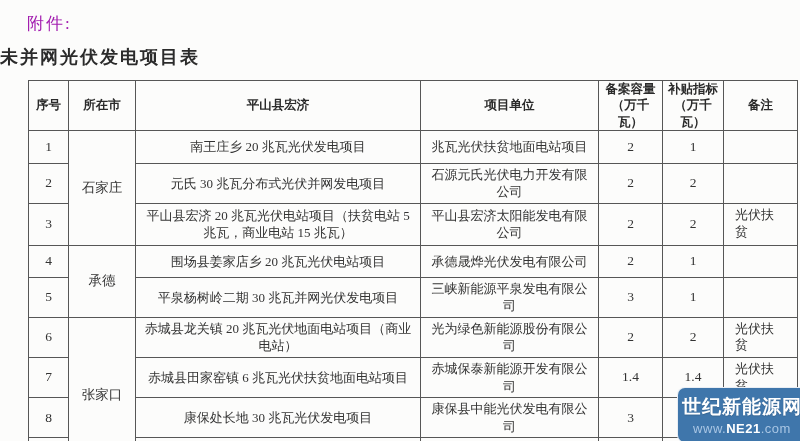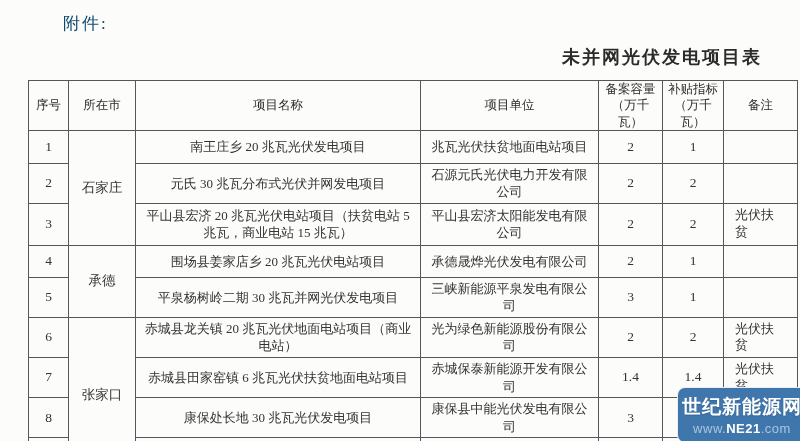--- a/index.html
+++ b/index.html
@@ -4,39 +4,39 @@
 <style>
   html,body{margin:0;padding:0;}
   body{
     width:800px;height:441px;overflow:hidden;position:relative;
     background:#fcfcfb;
     font-family:"Liberation Serif","DejaVu Serif",serif;
     color:#2e2e2e;
   }
   .attachment{
     position:absolute;left:27px;top:12px;
-    font-size:17px;letter-spacing:2px;color:#0c4a6e;margin-left:36px;
+    font-size:17px;letter-spacing:2px;color:#a21caf;
   }
   .title{
-    position:absolute;left:0;top:45px;width:762px;text-align:right;
+    position:absolute;left:0;top:45px;width:762px;text-align:left;
     font-family:"Liberation Sans","DejaVu Sans",sans-serif;
     font-weight:bold;font-size:18px;letter-spacing:2px;color:#2b2b2b;
   }
   table.projects{
     position:absolute;left:28px;top:80px;width:769px;
     border-collapse:collapse;table-layout:fixed;
   }
   table.projects th,table.projects td{
     border:1px solid #565656;
     overflow:hidden;
   }
   thead tr{height:40px;}
   th{
     font-family:"Liberation Sans","DejaVu Sans",sans-serif;
-    font-weight:normal;font-size:12.5px;color:#2b2b2b;
+    font-weight:bold;font-size:12.5px;color:#2b2b2b;
     text-align:center;vertical-align:middle;line-height:1.3;
     padding:0 1px;
   }
   .hl{display:block;}
   td{
     font-size:13px;line-height:1.35;vertical-align:middle;color:#333;
   }
   td.c-no,td.c-city{text-align:center;font-size:13.5px;}
   td.c-name,td.c-unit{text-align:center;padding:2px 7px;}
   td.c-num{text-align:center;font-size:13.5px;}
@@ -73,21 +73,21 @@
       <col style="width:285px">
     <col style="width:178px">
       <col style="width:64px">
       <col style="width:61px">
       <col style="width:74px">
   </colgroup>
   <thead>
     <tr>
       <th>序号</th>
       <th>所在市</th>
-      <th>项目名称</th>
+      <th>平山县宏济</th>
       <th>项目单位</th>
       <th>
         <span class="hl">备案容量</span>
         <span class="hl">（万千瓦）</span>
       </th>
       <th>
         <span class="hl">补贴指标</span>
         <span class="hl">（万千瓦）</span>
       </th>
       <th>备注</th>

